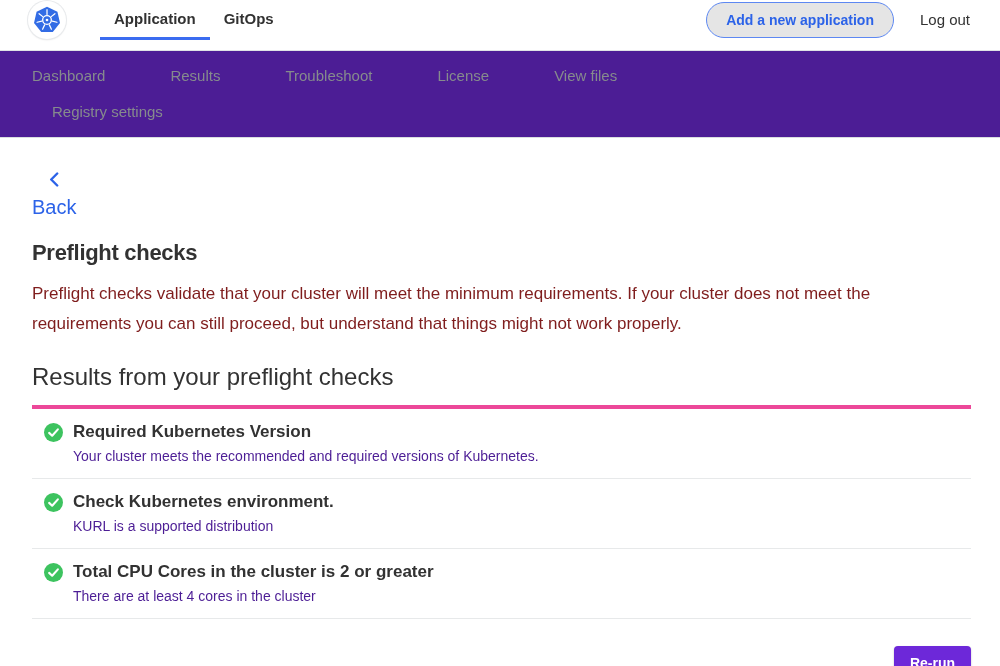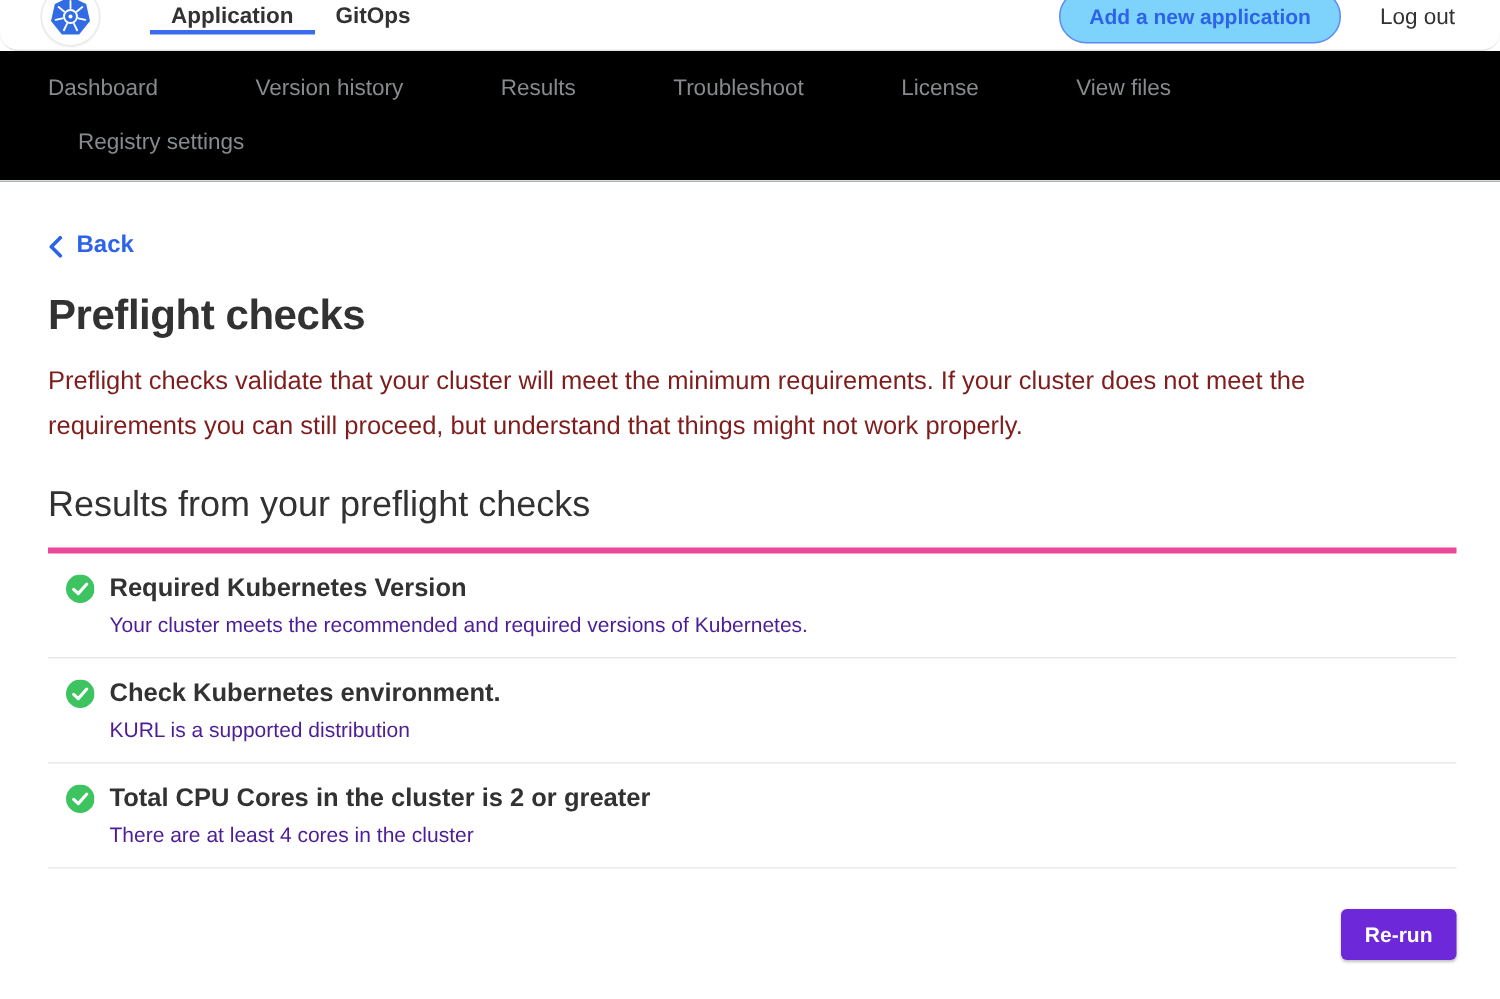--- a/index.html
+++ b/index.html
@@ -8,27 +8,26 @@
     width: 1000px;
     min-height: 666px;
     background: #ffffff;
     font-family: "Liberation Sans", sans-serif;
     color: #323232;
     -webkit-font-smoothing: antialiased;
   }
 
   
   .navbar {
-    height: 34px;
+    height: 51px;
     display: flex;
     align-items: stretch;
     padding: 0 30px 11px 28px;
     border-bottom: 1px solid #dfe3e5;
     background: #ffffff;
-    border-radius: 12px;
   }
   .logo-wrap {
     align-self: center;
     width: 38px; height: 38px;
     border-radius: 50%;
     background: #ffffff;
     box-shadow: 0 0 0 1px #e8eaec, 0 1px 2px rgba(0,0,0,.12);
     display: flex; align-items: center; justify-content: center;
   }
   .tabs { display: flex; margin-left: 34px; }
@@ -36,60 +35,61 @@
     display: flex; align-items: center;
     padding: 0 14px;
     font-size: 15px; font-weight: 700; color: #323232;
     cursor: pointer;
     border-bottom: 3px solid transparent;
     margin-bottom: -1px;
   }
   .tab.active { border-bottom-color: #3b6cf0; }
   .nav-right { margin-left: auto; display: flex; align-items: center; gap: 26px; }
   .pill-btn {
-    background: #7dd3fc;
+    background: #e5e5e5;
     border: 1px solid #5d88f2;
     color: #2c63e8;
     font-family: inherit;
     font-size: 14px; font-weight: 700;
     border-radius: 18px;
     padding: 9px 19px;
     cursor: pointer;
   }
   .logout { font-size: 15px; font-weight: 500; color: #323232; cursor: pointer; }
 
   
   .subnav {
-    background: #000000;
+    background: #4c1d95;
     border-bottom: 1px solid #d9dedf;
     padding: 6px 22px 8px 22px;
   }
   .subnav-row { display: flex; align-items: center; height: 36px; }
   .subnav-row.row2 { padding-left: 20px; }
   .subnav-item {
     font-size: 15px;
     color: #868b8d;
     padding: 8px 10px;
     margin-right: 45px;
     cursor: pointer;
     white-space: nowrap;
   }
 
   
   .content { padding: 34px 29px 16px 32px; }
 
   .back {
     display: inline-flex; align-items: center; gap: 9px;
-    color: #2c63e8; font-size: 16px; font-weight: 700;
+    color: #2c63e8; font-size: 20px; font-weight: 400;
     cursor: pointer; text-decoration: none;
     margin-bottom: 21px;
+    flex-direction: column;
   }
   .page-title {
     margin: 0 0 13px 0;
-    font-size: 28px; font-weight: 700; color: #323232;
+    font-size: 22px; font-weight: 700; color: #323232;
     letter-spacing: -0.3px;
   }
   .page-desc {
     margin: 0 0 22px 0;
     max-width: 930px;
     font-size: 17px; line-height: 30px;
     color: #7f1d1d;
   }
   .results-heading {
     margin: 24px 0 14px 0;
@@ -151,21 +151,20 @@
 
   <div class="nav-right">
     <button class="pill-btn">Add a new application</button>
     <span class="logout">Log out</span>
   </div>
 </header>
 
 <nav class="subnav">
   <div class="subnav-row">
     <span class="subnav-item">Dashboard</span>
-    <span class="subnav-item">Version history</span>
     <span class="subnav-item">Results</span>
     <span class="subnav-item">Troubleshoot</span>
     <span class="subnav-item">License</span>
     <span class="subnav-item">View files</span>
   </div>
   <div class="subnav-row row2">
     <span class="subnav-item">Registry settings</span>
   </div>
 </nav>
 

